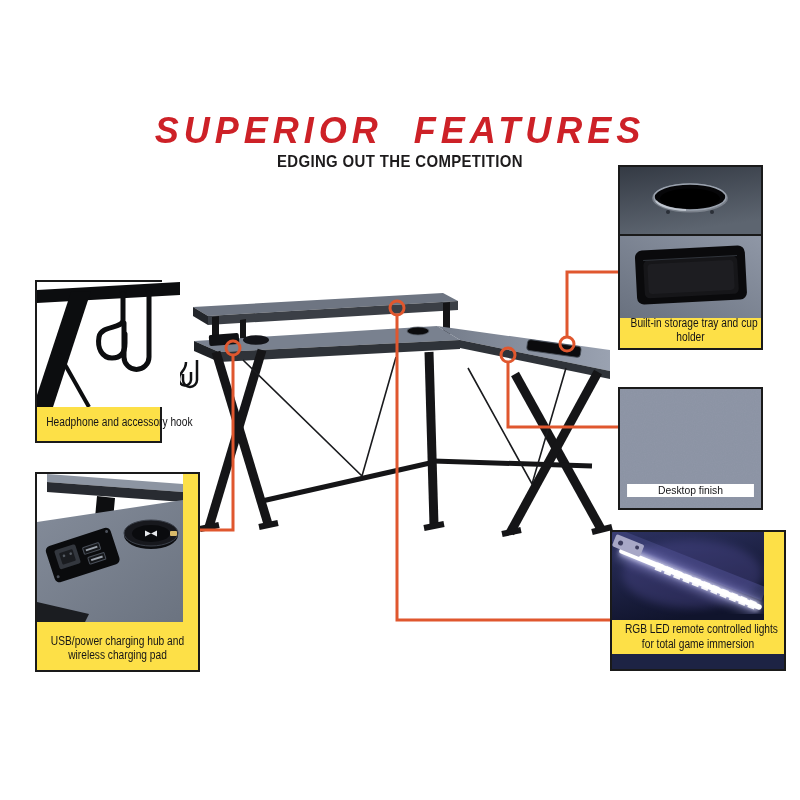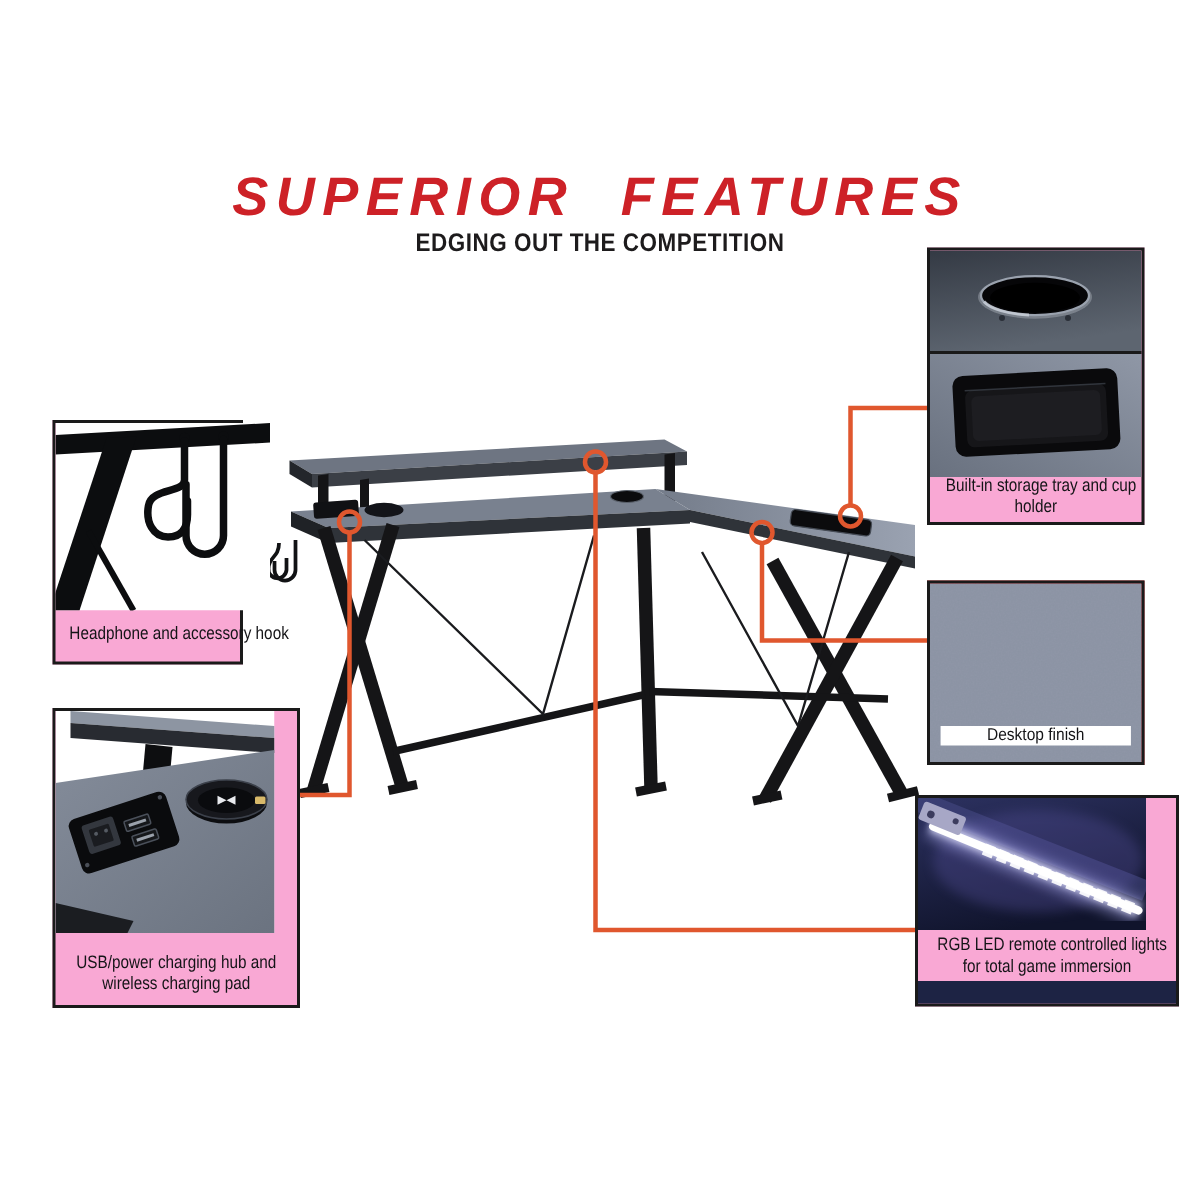--- a/index.html
+++ b/index.html
@@ -21,37 +21,37 @@
   }
   .subtitle{
     color:#1d1b1c;font-size:17px;font-weight:bold;letter-spacing:0.4px;
     transform:scaleX(0.88);transform-origin:center;margin-top:2px;
   }
   
   .scene{position:absolute;left:0;top:0;width:800px;height:800px;}
   .conn{fill:none;stroke:var(--orange);stroke-width:3px;}
   
   .callout{
-    position:absolute;background:#f9a8d4;border:2px solid #1a1a1a;box-sizing:border-box;
+    position:absolute;background:#fde047;border:2px solid #1a1a1a;box-sizing:border-box;
   }
   .photo{display:block;}
   .caption{
     position:absolute;left:0;right:0;text-align:center;
     font-size:12px;color:#141417;line-height:1.22;
     transform:scaleX(0.85);transform-origin:center;
   }
   .cap-line{white-space:nowrap;}
   #co-headphone{left:35px;top:280px;width:127px;height:163px;}
   #co-headphone .caption{bottom:11px;}
   #co-usb{left:35px;top:472px;width:165px;height:200px;}
   #co-usb .caption{bottom:7px;}
   #co-storage{left:618px;top:165px;width:145px;height:185px;}
   #co-storage .caption{bottom:3px;}
   #co-storage .divider{height:2px;background:#1a1a1a;}
-  #co-finish{left:618px;top:387px;width:145px;height:123px;background:#b91c1c;}
+  #co-finish{left:618px;top:387px;width:145px;height:123px;background:#404040;}
   .finish-band{
     position:absolute;left:0;right:0;bottom:11px;height:13px;background:#fff;
     text-align:center;font-size:11.5px;line-height:13px;color:#141417;
     transform:scaleX(0.9);transform-origin:center;
   }
   #co-rgb{left:610px;top:530px;width:176px;height:141px;}
   #co-rgb .caption{top:90px;bottom:auto;}
   .rgb-navy{position:absolute;left:0;right:0;bottom:0;height:15px;background:var(--navy);}
 </style>
 </head>

